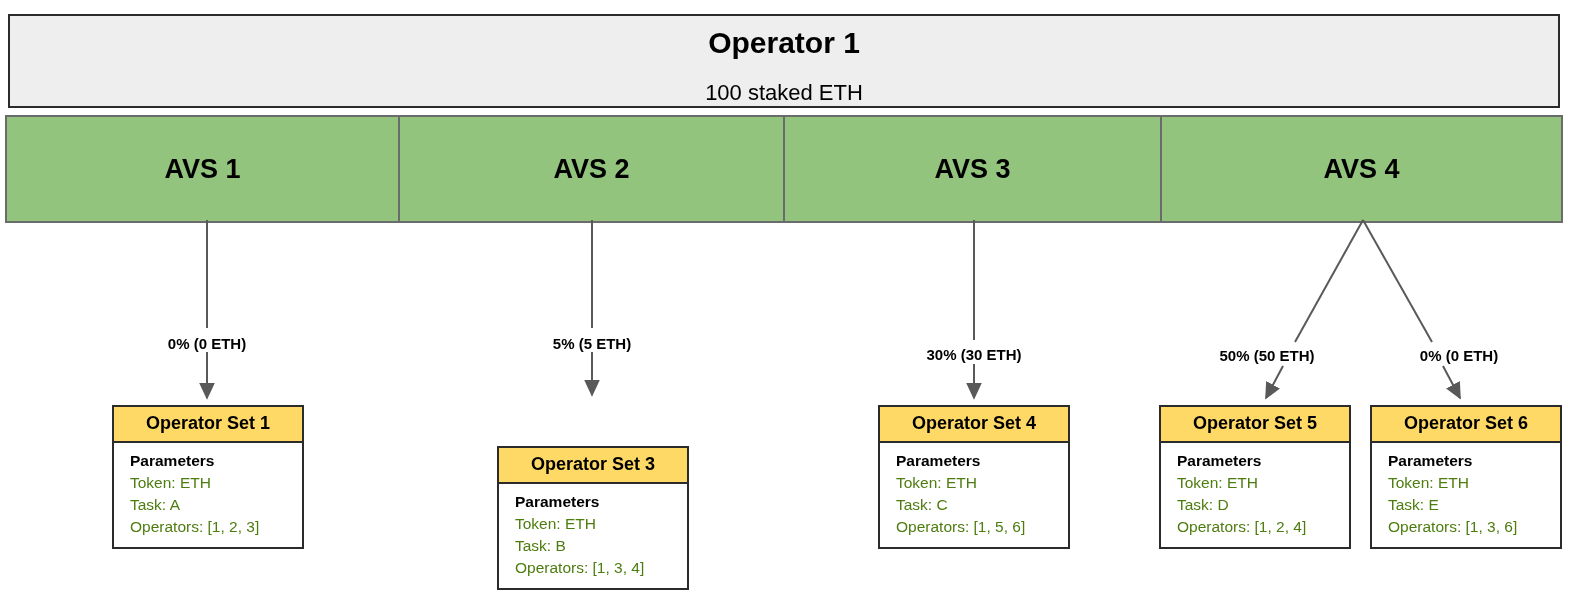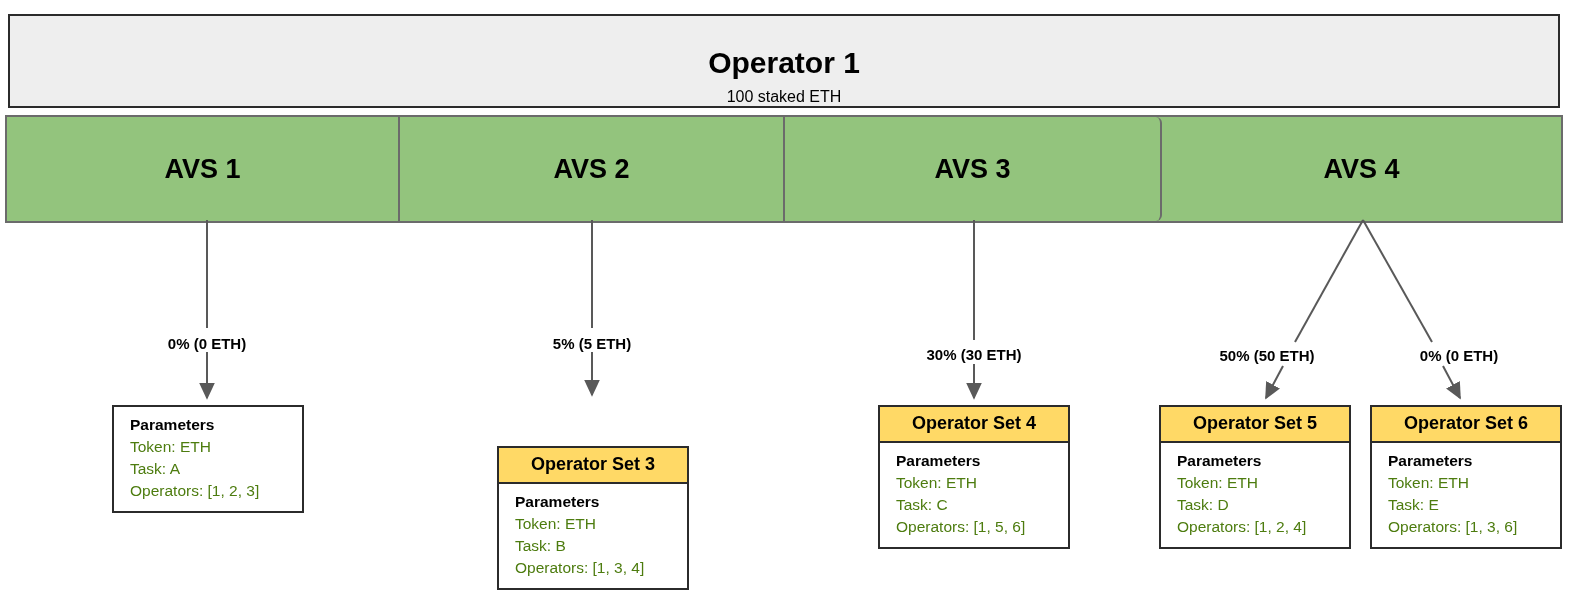--- a/index.html
+++ b/index.html
@@ -35,23 +35,23 @@
     align-items: center;
     justify-content: flex-end;
   }
   .operator-title {
     font-size: 30px;
     font-weight: bold;
     color: #000000;
     line-height: 1.15;
   }
   .operator-sub {
-    font-size: 16px;
-    color: #000000;
-    margin-top: 8px;
+    font-size: 22px;
+    color: #000000;
+    margin-top: 20px;
   }
   
   .avs-row {
     position: absolute;
     left: 5px;
     top: 115px;
     width: 1558px;
     height: 108px;
     display: flex;
     border: 2px solid #6b6b6b;
@@ -65,21 +65,21 @@
     justify-content: center;
     box-sizing: border-box;
     border-right: 2px solid #6b6b6b;
     font-size: 27px;
     font-weight: bold;
     color: #000000;
   }
   .avs-cell:last-child { border-right: none; }
   .avs-1 { width: 393px; }
   .avs-2 { width: 385px; }
-  .avs-3 { width: 377px; border-radius: 6px; }
+  .avs-3 { width: 377px; }
   .avs-4 { width: 399px; }
 
   
   .edge-label {
     position: absolute;
     font-size: 15px;
     font-weight: bold;
     color: #000000;
     white-space: nowrap;
     transform: translateX(-50%);
@@ -167,20 +167,21 @@
     <path d="M 1443 366 L 1460 398" stroke="#595959" stroke-width="2" fill="none" marker-end="url(#arrowhead)"></path>
   </svg>
 
   <div class="edge-label" style="left:207px; top:335px;">0% (0 ETH)</div>
   <div class="edge-label" style="left:592px; top:335px;">5% (5 ETH)</div>
   <div class="edge-label" style="left:974px; top:346px;">30% (30 ETH)</div>
   <div class="edge-label" style="left:1267px; top:347px;">50% (50 ETH)</div>
   <div class="edge-label" style="left:1459px; top:347px;">0% (0 ETH)</div>
 
   <div class="opset" style="left:112px; top:405px;">
+    <div class="opset-header">Operator Set 1</div>
     <div class="opset-body">
       <div class="opset-params-title">Parameters</div>
       <div class="opset-line">Token: ETH</div>
       <div class="opset-line">Task: A</div>
       <div class="opset-line">Operators: [1, 2, 3]</div>
     </div>
   </div>
 
   <div class="opset" style="left:497px; top:402px;margin-top:44px;">
     <div class="opset-header">Operator Set 3</div>

